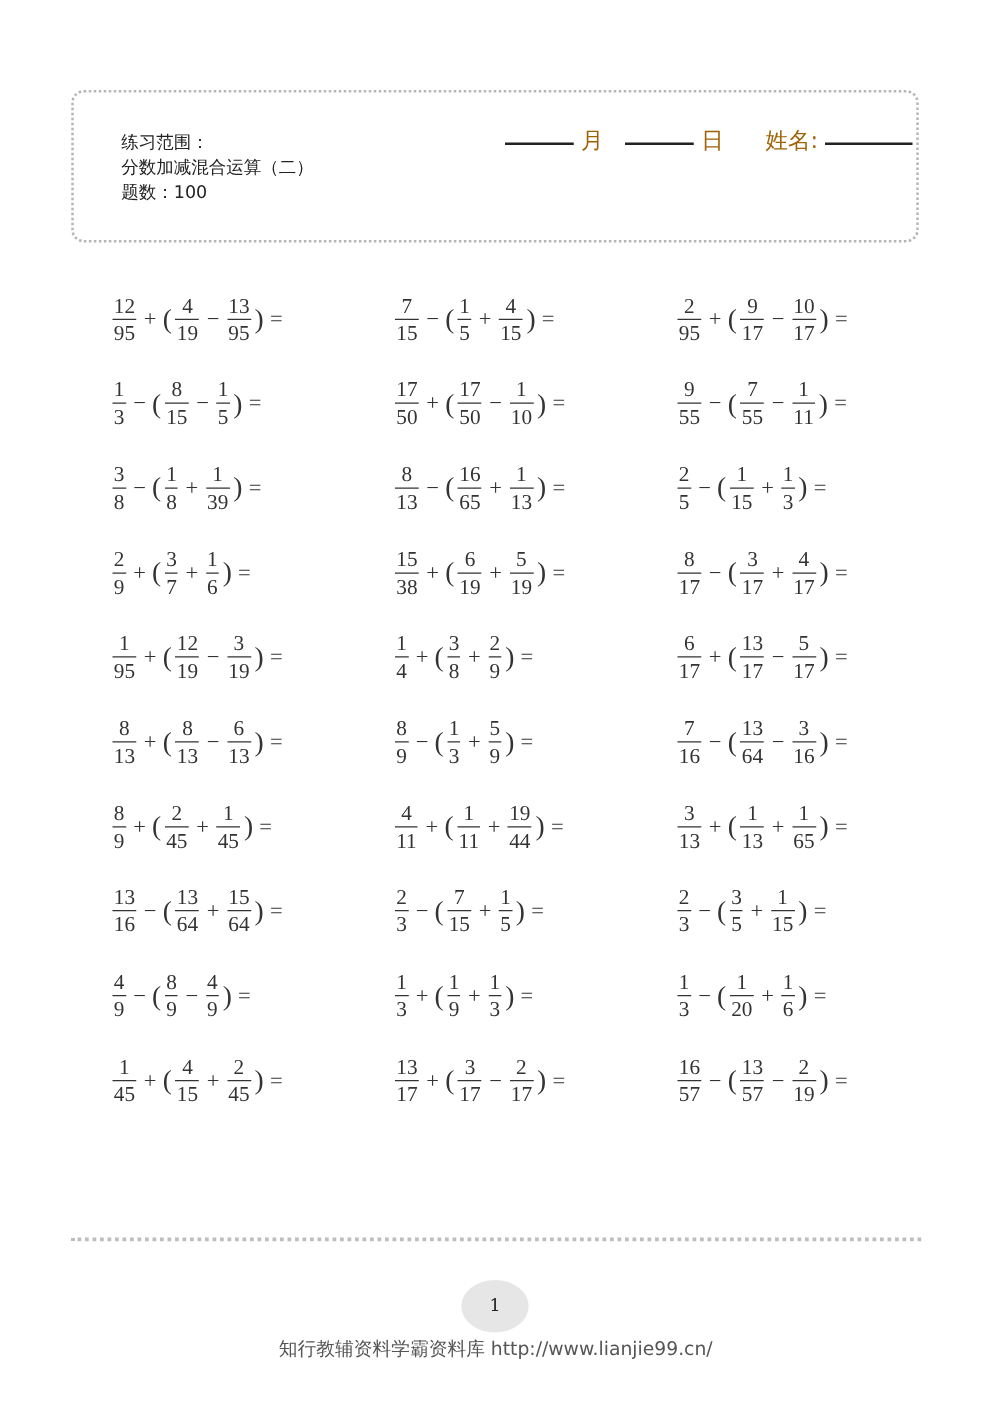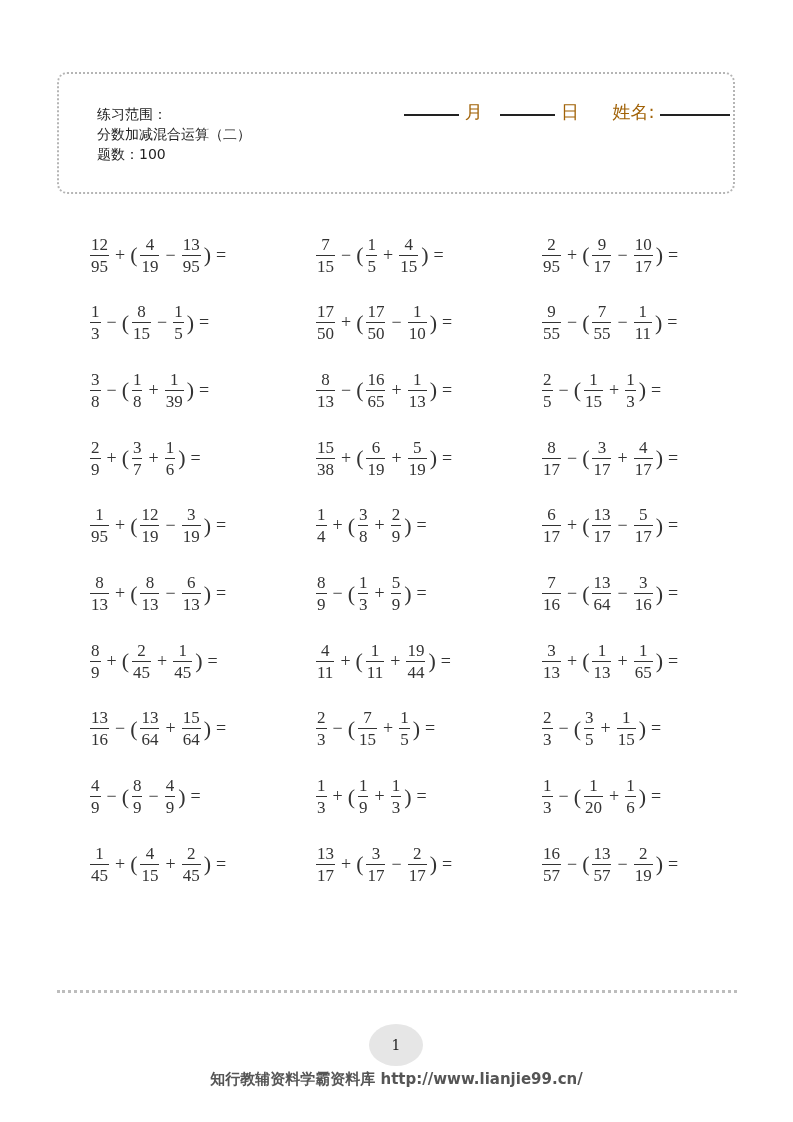--- a/index.html
+++ b/index.html
@@ -31,21 +31,21 @@
   .frac .bar { width:100%; border-top:1px solid #333; margin:2px 0; }
   .op { margin:0 4px; font-size:18px; }
   .paren { font-size:22px; margin:0 1px; }
 
   .divider { position:absolute; left:57px; top:990px; width:680px; border-top:3px dotted #bdbdbd; }
   .page-num {
     position:absolute; left:369px; top:1024px; width:54px; height:42px; border-radius:50%;
     background:#e6e6e6; display:flex; align-items:center; justify-content:center;
     font-family:"DejaVu Serif", serif; font-size:14px; color:#222;
   }
-  .footer { position:absolute; left:0; width:793px; top:1070px; text-align:center; font-size:15px; color:#555;font-weight:bold; }
+  .footer { position:absolute; left:0; width:793px; top:1070px; text-align:center; font-size:15px; color:#555; }
 </style>
 </head>
 <body>
 
 <div class="header-box">
   <div class="info">
     <div>练习范围：</div>
     <div>分数加减混合运算（二）</div>
     <div>题数：100</div>
   </div>

